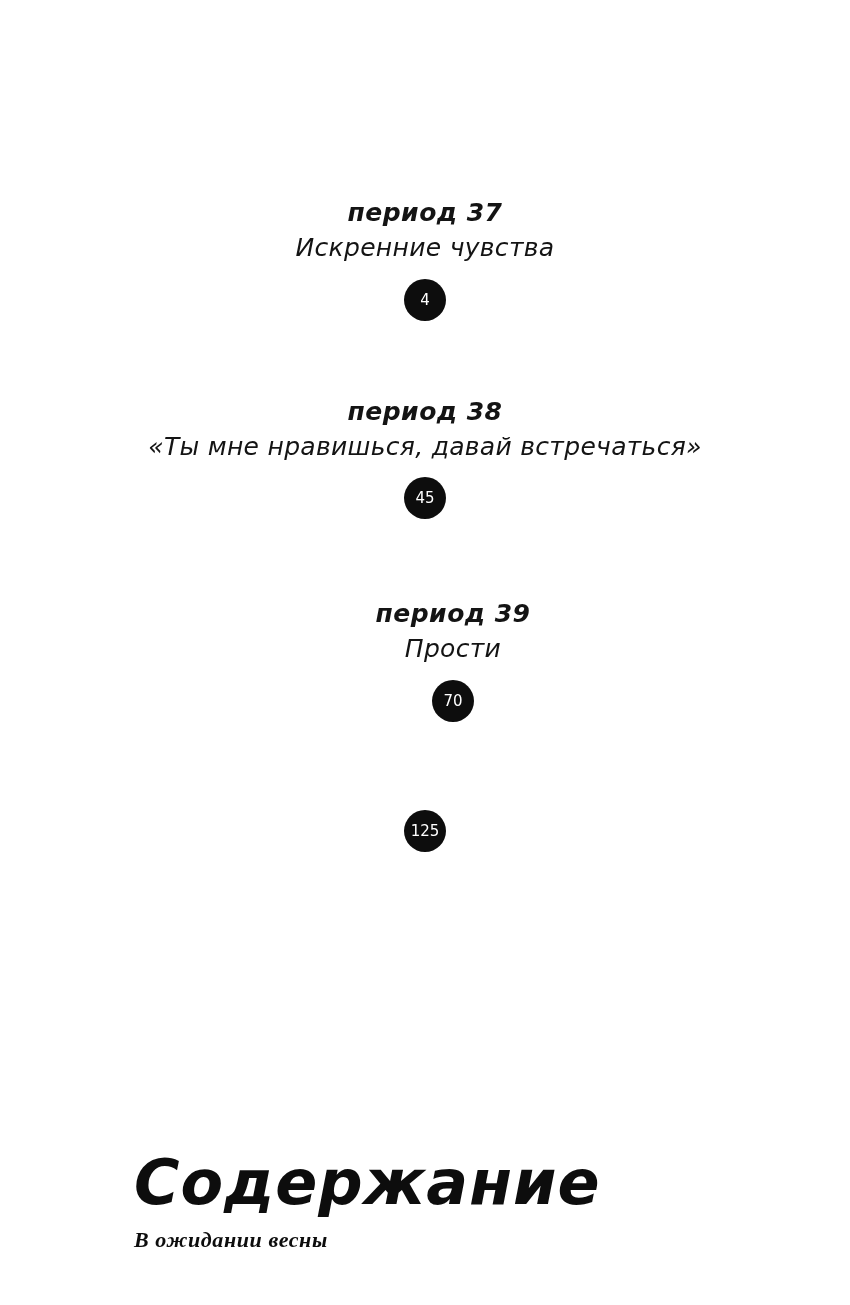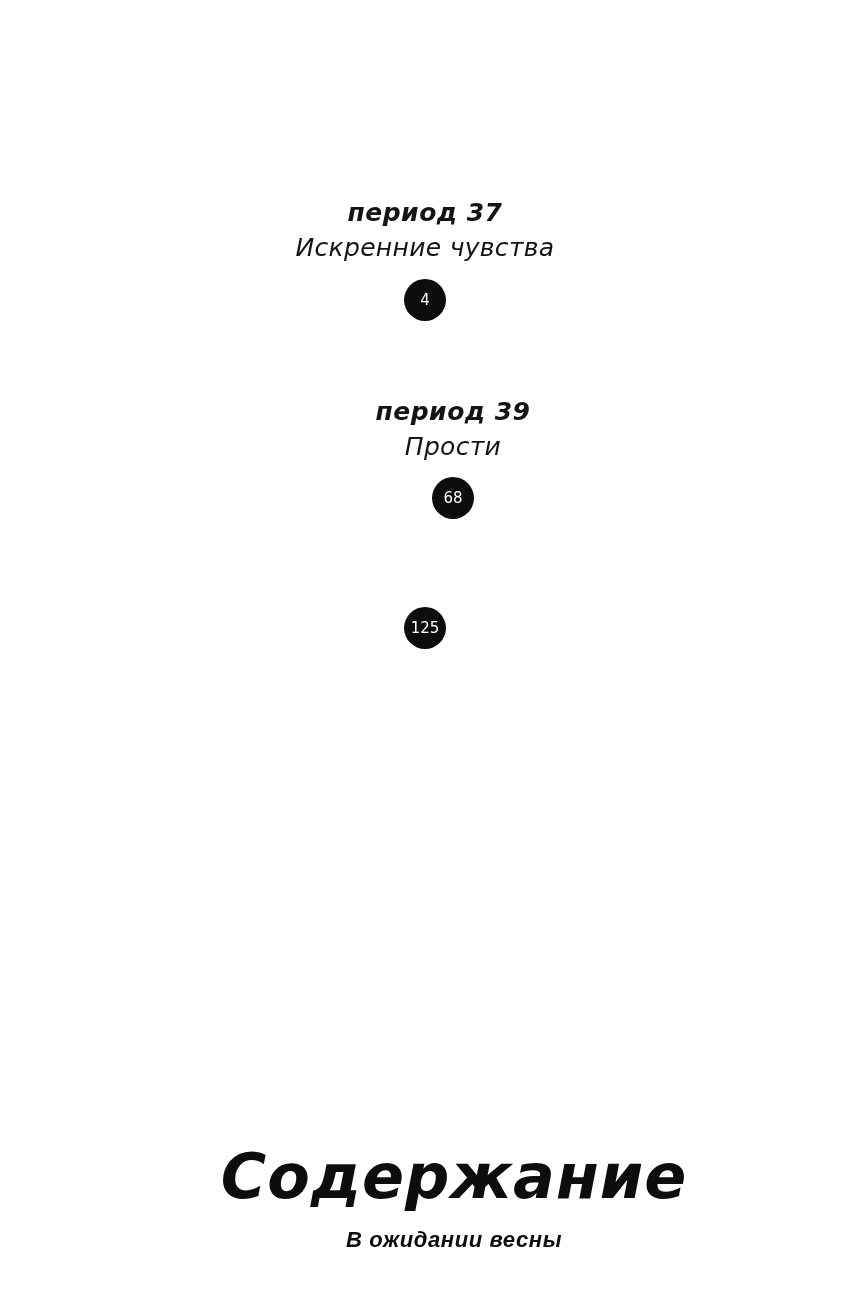--- a/index.html
+++ b/index.html
@@ -78,65 +78,70 @@
   .toc-entry.e1 { margin-bottom: 74px; }
   .toc-entry.e2 { margin-bottom: 78px; }
   .toc-entry.e3 { margin-bottom: 74px; padding-left: 28px; }
   .toc-entry.e4 { margin-bottom: 0; }
 
   
   .colophon {
     position: absolute;
     right: 76px;
     bottom: 52px;
-    text-align: center;
+    text-align: left;
     width: 640px;
   }
 
   .colophon .heading {
     font-family: "DejaVu Sans", sans-serif;
     font-style: italic;
     font-weight: 700;
     font-size: 62px;
     letter-spacing: 1px;
     color: #0d0d0d;
     line-height: 1.05;
     white-space: nowrap;
   }
 
   .colophon .subheading {
-    font-family: Liberation Sans, sans-serif;
+    font-family: Liberation Serif, serif;
     font-style: italic;
     font-weight: 700;
     font-size: 22px;
     letter-spacing: 0.6px;
     color: #0d0d0d;
     line-height: 1.2;
-    margin-top: 18px;
+    margin-top: 12px;
     white-space: nowrap;
   }
 </style>
 </head>
 <body>
 
 <div class="page">
 
   <div class="toc">
 
     <div class="toc-entry e1">
       <div class="period">период 37</div>
       <div class="title">Искренние чувства</div>
       <div class="page-badge">4</div>
     </div>
 
+    <div class="toc-entry e2">
+      <div class="period">период 38</div>
+      <div class="title">«Ты мне нравишься, давай встречаться»</div>
+      <div class="page-badge">45</div>
+    </div>
 
     <div class="toc-entry e3">
       <div class="period">период 39</div>
       <div class="title">Прости</div>
-      <div class="page-badge">68</div>
+      <div class="page-badge">70</div>
     </div>
 
     <div class="toc-entry e4">
       <div class="page-badge">125</div>
     </div>
 
   </div>
 
   <div class="colophon">
     <div class="heading">Содержание</div>

